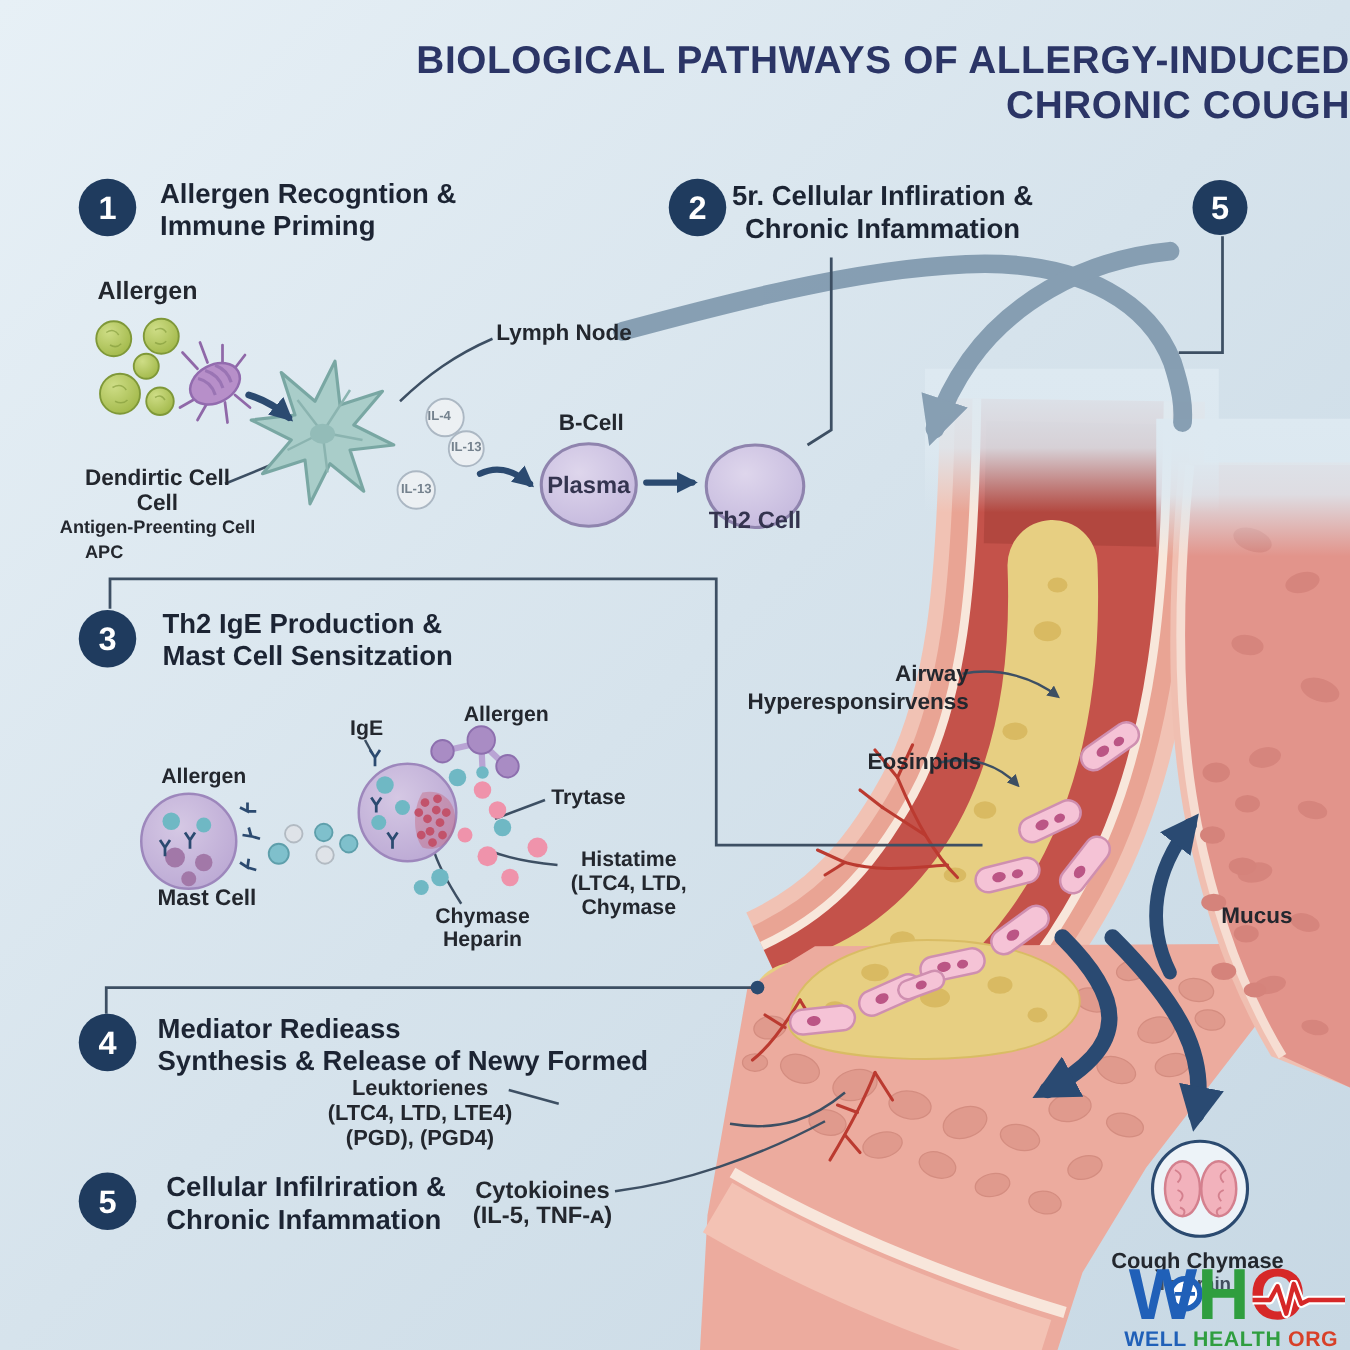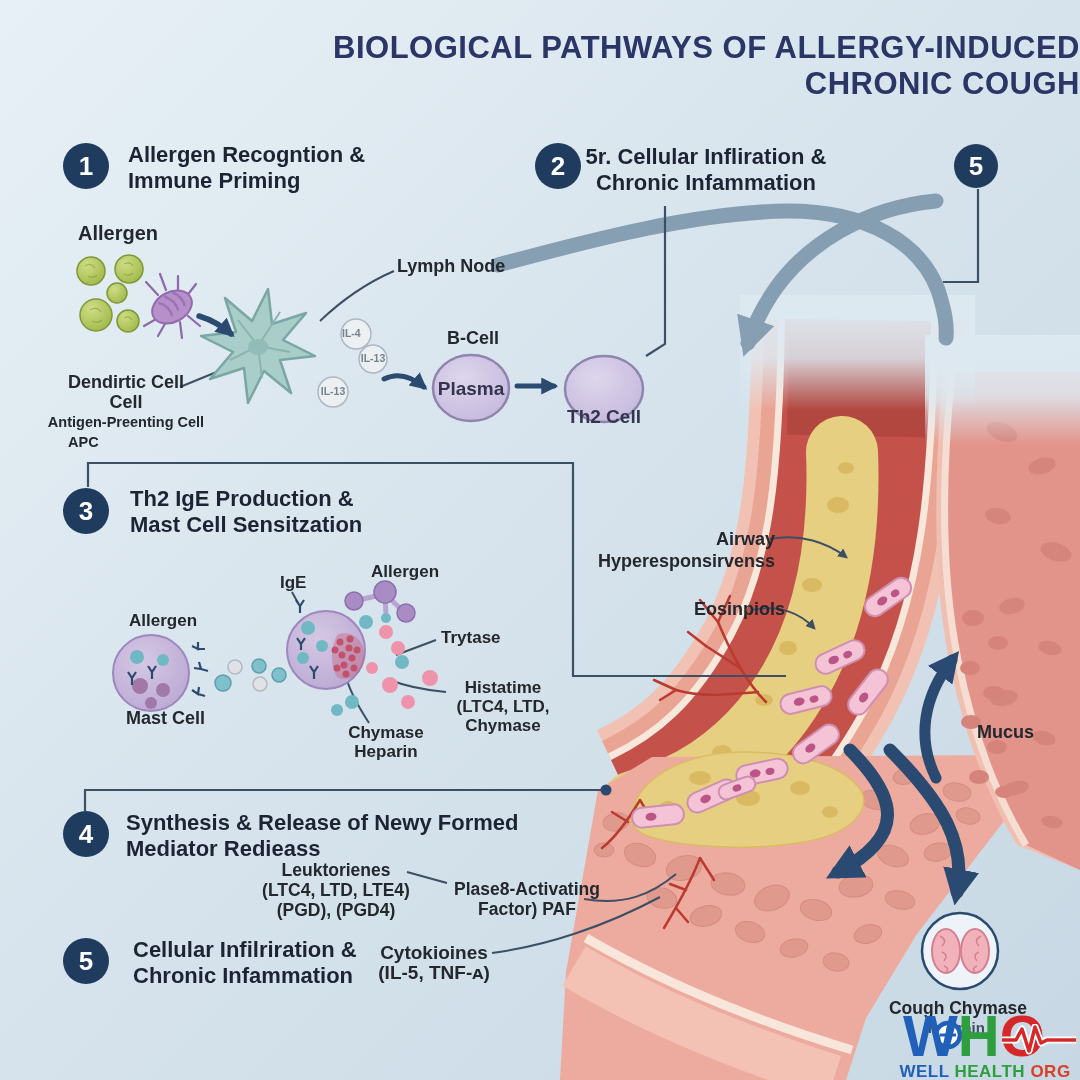--- a/index.html
+++ b/index.html
@@ -399,22 +399,22 @@
 </div>
 <div class="head ctr" style="left:556px;top:144px;width:300px;">
   <div>5r. Cellular Infliration &amp;</div>
   <div>Chronic Infammation</div>
 </div>
 <div class="head" style="left:130px;top:486px;width:330px;">
   <div>Th2 IgE Production &amp;</div>
   <div>Mast Cell Sensitzation</div>
 </div>
 <div class="head" style="left:126px;top:810px;width:400px;">
+  <div>Mediator Redieass</div>
   <div>Synthesis &amp; Release of Newy Formed</div>
-  <div>Mediator Redieass</div>
 </div>
 <div class="head" style="left:133px;top:937px;width:330px;">
   <div>Cellular Infilriration &amp;</div>
   <div>Chronic Infammation</div>
 </div>
 
 <div class="lbl" style="left:78px;top:222px;font-size:20px;font-weight:bold;">Allergen</div>
 <div class="lbl ctr" style="left:46px;top:372px;width:160px;font-size:18px;font-weight:bold;line-height:20px;">
   <div>Dendirtic Cell</div>
   <div>Cell</div>
@@ -442,24 +442,20 @@
 <div class="lbl ctr" style="left:331px;top:723px;width:110px;font-size:17px;line-height:19px;">
   <div>Chymase</div>
   <div>Heparin</div>
 </div>
 
 <div class="lbl ctr" style="left:236px;top:860px;width:200px;font-size:17.5px;line-height:20px;">
   <div>Leuktorienes</div>
   <div>(LTC4, LTD, LTE4)</div>
   <div>(PGD), (PGD4)</div>
 </div>
-<div class="lbl ctr" style="left:442px;top:879px;width:170px;font-size:17.5px;line-height:20px;">
-  <div>Plase8-Activating</div>
-  <div>Factor) PAF</div>
-</div>
 
 <div class="lbl ctr" style="left:354px;top:943px;width:160px;font-size:19px;line-height:20px;text-align:center;">
   <div>Cytokioines</div>
   <div>(IL-5, TNF-ᴀ)</div>
 </div>
 
 <div class="lbl" style="left:595px;top:528px;width:180px;text-align:right;font-size:18px;line-height:22px;">
   <div>Airway</div>
   <div>Hyperesponsirvenss</div>
 </div>

